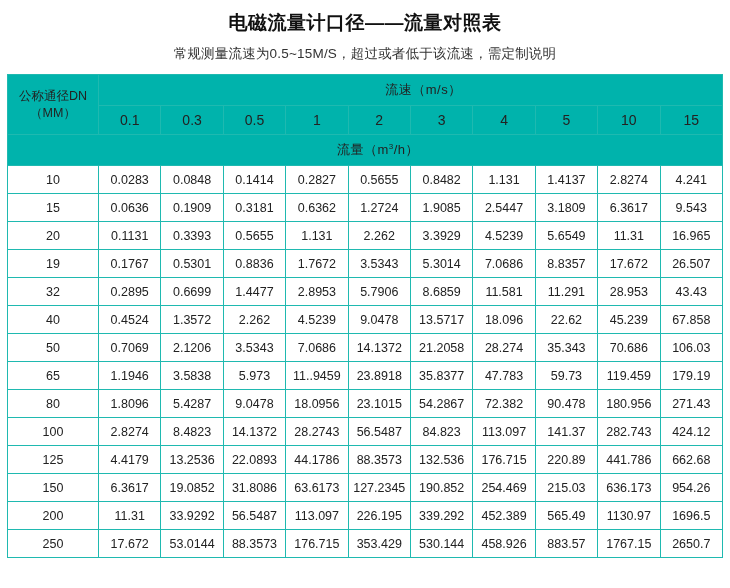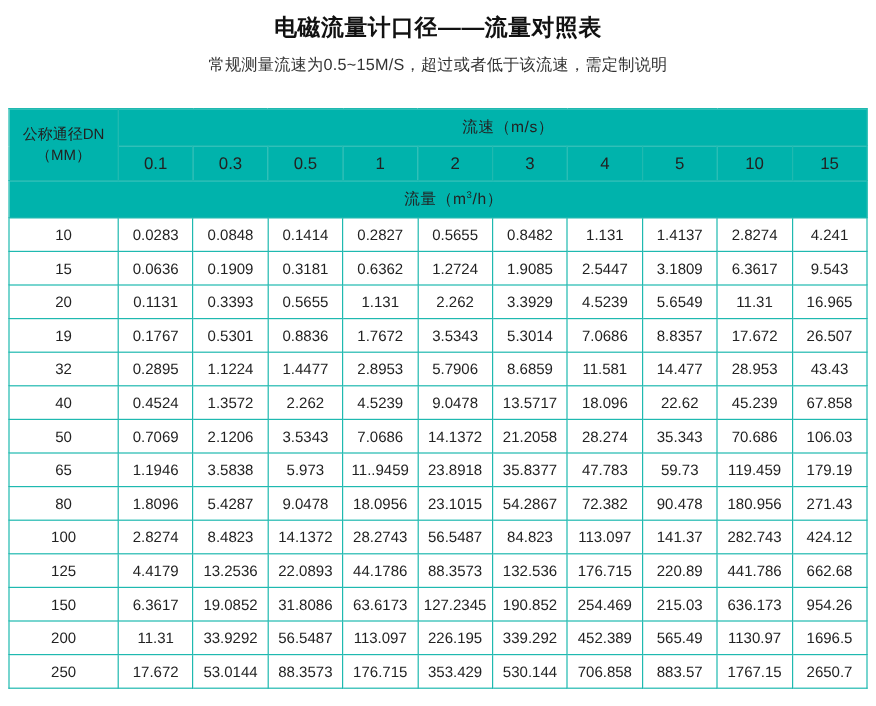--- a/index.html
+++ b/index.html
@@ -33,21 +33,21 @@
     text-align: center;
     font-size: 13.5px;
     color: #333333;
     padding-top: 9px;
     padding-bottom: 11px;
     letter-spacing: 0.2px;
   }
   table.flow {
     border-collapse: collapse;
     width: 716px;
-    margin: 16px auto;
+    margin: 0 auto;
     table-layout: fixed;
   }
   table.flow td, table.flow th {
     border: 1px solid #1fb9b0;
     text-align: center;
     vertical-align: middle;
     font-size: 12.5px;
     font-weight: normal;
     color: #222222;
     padding: 0;
@@ -170,27 +170,27 @@
           <td>3.5343</td>
           <td>5.3014</td>
           <td>7.0686</td>
           <td>8.8357</td>
           <td>17.672</td>
           <td>26.507</td>
         </tr>
         <tr>
           <td class="dn">32</td>
           <td>0.2895</td>
-          <td>1.1224</td>
+          <td>0.6699</td>
           <td>1.4477</td>
           <td>2.8953</td>
           <td>5.7906</td>
           <td>8.6859</td>
           <td>11.581</td>
-          <td>14.477</td>
+          <td>11.291</td>
           <td>28.953</td>
           <td>43.43</td>
         </tr>
         <tr>
           <td class="dn">40</td>
           <td>0.4524</td>
           <td>1.3572</td>
           <td>2.262</td>
           <td>4.5239</td>
           <td>9.0478</td>
@@ -292,21 +292,21 @@
           <td>1696.5</td>
         </tr>
         <tr>
           <td class="dn">250</td>
           <td>17.672</td>
           <td>53.0144</td>
           <td>88.3573</td>
           <td>176.715</td>
           <td>353.429</td>
           <td>530.144</td>
-          <td>706.858</td>
+          <td>458.926</td>
           <td>883.57</td>
           <td>1767.15</td>
           <td>2650.7</td>
         </tr>
       </tbody>
   </table>
 
 </div>
 
 </body></html>

